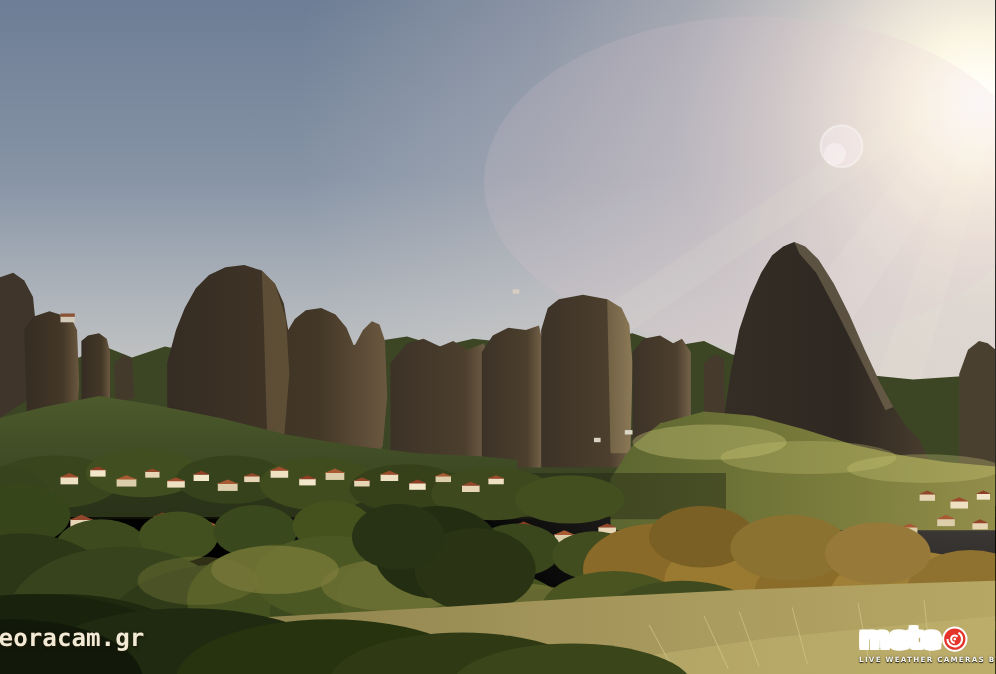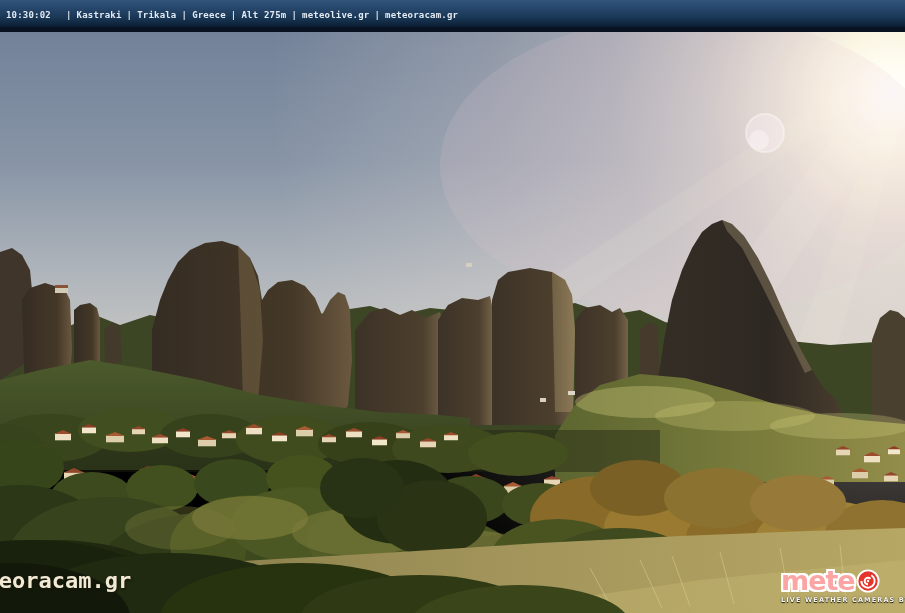--- a/index.html
+++ b/index.html
@@ -16,21 +16,21 @@
   .topbar .time{margin-right:10px;}
   
   .watermark{position:absolute;left:-41px;bottom:20px;z-index:3;
              font-family:"DejaVu Sans Mono",monospace;font-weight:bold;font-size:22px;
              color:#f3ead6;text-shadow:1px 2px 2px rgba(25,25,8,0.85),0 0 2px rgba(40,35,10,0.6);
              white-space:nowrap;}
   
   .logo{position:absolute;right:-26px;bottom:9px;width:150px;z-index:3;}
   .logo-row{display:flex;align-items:center;height:28px;}
   .logo-text{font-family:"DejaVu Sans",sans-serif;font-weight:bold;font-size:27px;line-height:26px;
-             color:#fca5a5;letter-spacing:-1px;
+             color:#ffffff;letter-spacing:-1px;
              text-shadow:-2px -2px 0 #fff,2px -2px 0 #fff,-2px 2px 0 #fff,2px 2px 0 #fff,
                           0 -2px 0 #fff,0 2px 0 #fff,-2px 0 0 #fff,2px 0 0 #fff;}
   .logo-icon{width:24px;height:24px;margin-left:1px;flex:0 0 auto;}
   .logo-tagline{font-family:"DejaVu Sans",sans-serif;font-weight:bold;font-size:6.5px;
                 letter-spacing:1.15px;color:#f7f7f2;white-space:nowrap;margin-top:1px;
                 text-shadow:0 1px 1px rgba(0,0,0,0.8),0 0 2px rgba(0,0,0,0.5);}
 </style>
 </head>
 <body>
 
@@ -307,23 +307,20 @@
         <ellipse cx="10" cy="618" rx="120" ry="55" fill="#12180a"></ellipse>
       </g>
 
     <g>
       <circle cx="765" cy="133" r="19" fill="rgba(250,240,245,0.45)"></circle>
       <circle cx="765" cy="133" r="19" fill="none" stroke="rgba(255,255,255,0.40)" stroke-width="2"></circle>
       <circle cx="759" cy="140" r="10" fill="rgba(255,250,252,0.40)"></circle>
     </g>
   </svg>
 
-  <div class="topbar">
-    <span class="time">10:30:02</span><span class="sep">|</span><span>Kastraki</span><span class="sep">|</span><span>Trikala</span><span class="sep">|</span><span>Greece</span><span class="sep">|</span><span>Alt 275m</span><span class="sep">|</span><span>meteolive.gr</span><span class="sep">|</span><span>meteoracam.gr</span>
-  </div>
 
   <div class="watermark">meteoracam.gr</div>
 
   <div class="logo">
     <div class="logo-row">
       <span class="logo-text">mete</span>
       <span class="logo-icon">
         <svg viewBox="0 0 26 26" width="24" height="24">
           <circle cx="13" cy="13" r="11.5" fill="#e5352b" stroke="#ffffff" stroke-width="2"></circle>
           <circle cx="13" cy="13" r="7.2" fill="none" stroke="#ffffff" stroke-width="2.1" stroke-dasharray="30 16" transform="rotate(-60 13 13)"></circle>

